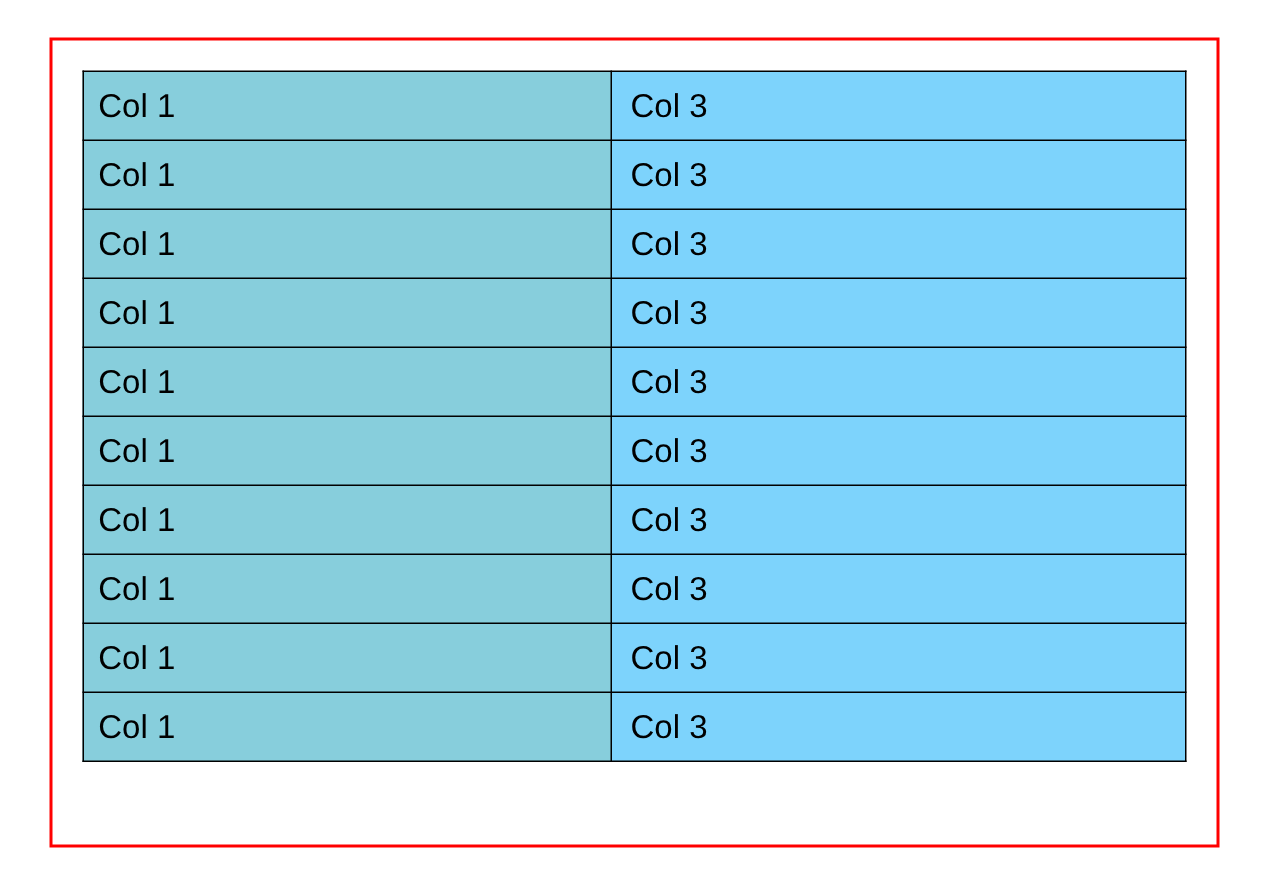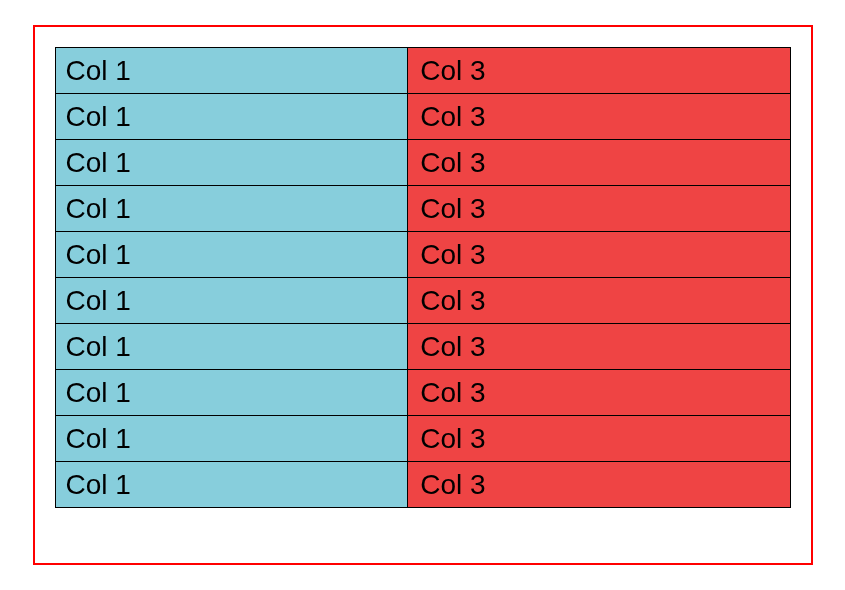--- a/index.html
+++ b/index.html
@@ -47,31 +47,31 @@
     }
 
     table {
       border-collapse: collapse;
       width: 100%;
     }
 
     td {
       border: 1px solid #000;
       padding: 6px 10px;
-      font-size: 28px;
+      font-size: 22px;
       height: 46px;
     }
 
     td.col1 {
       background-color: #87cedc;
       width: 48%;
     }
 
     td.col3 {
-      background-color: #ef4444;
+      background-color: #7dd3fc;
       width: 52%;
       padding-left: 12px;
     }
   </style>
 </head>
 <body>
 
 <div class="outer-container">
   <div class="table-wrapper">
     <table>

